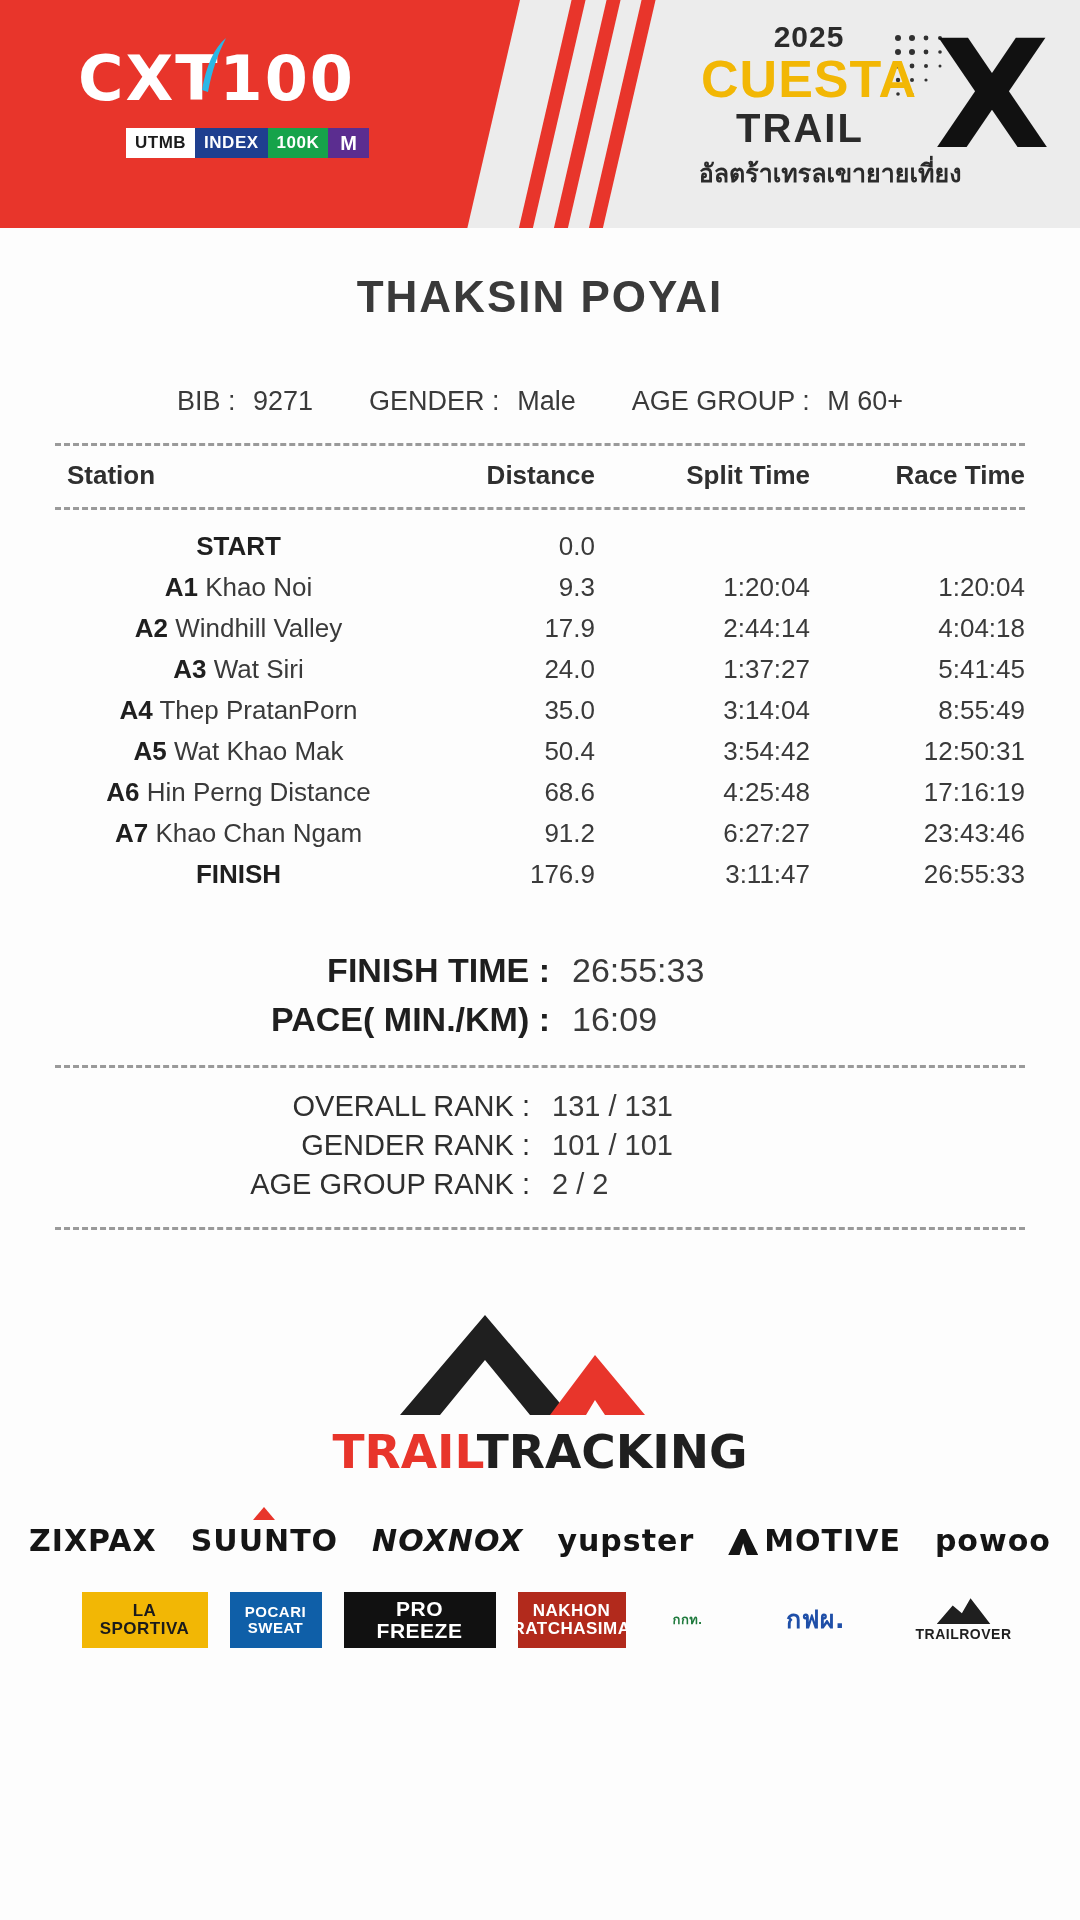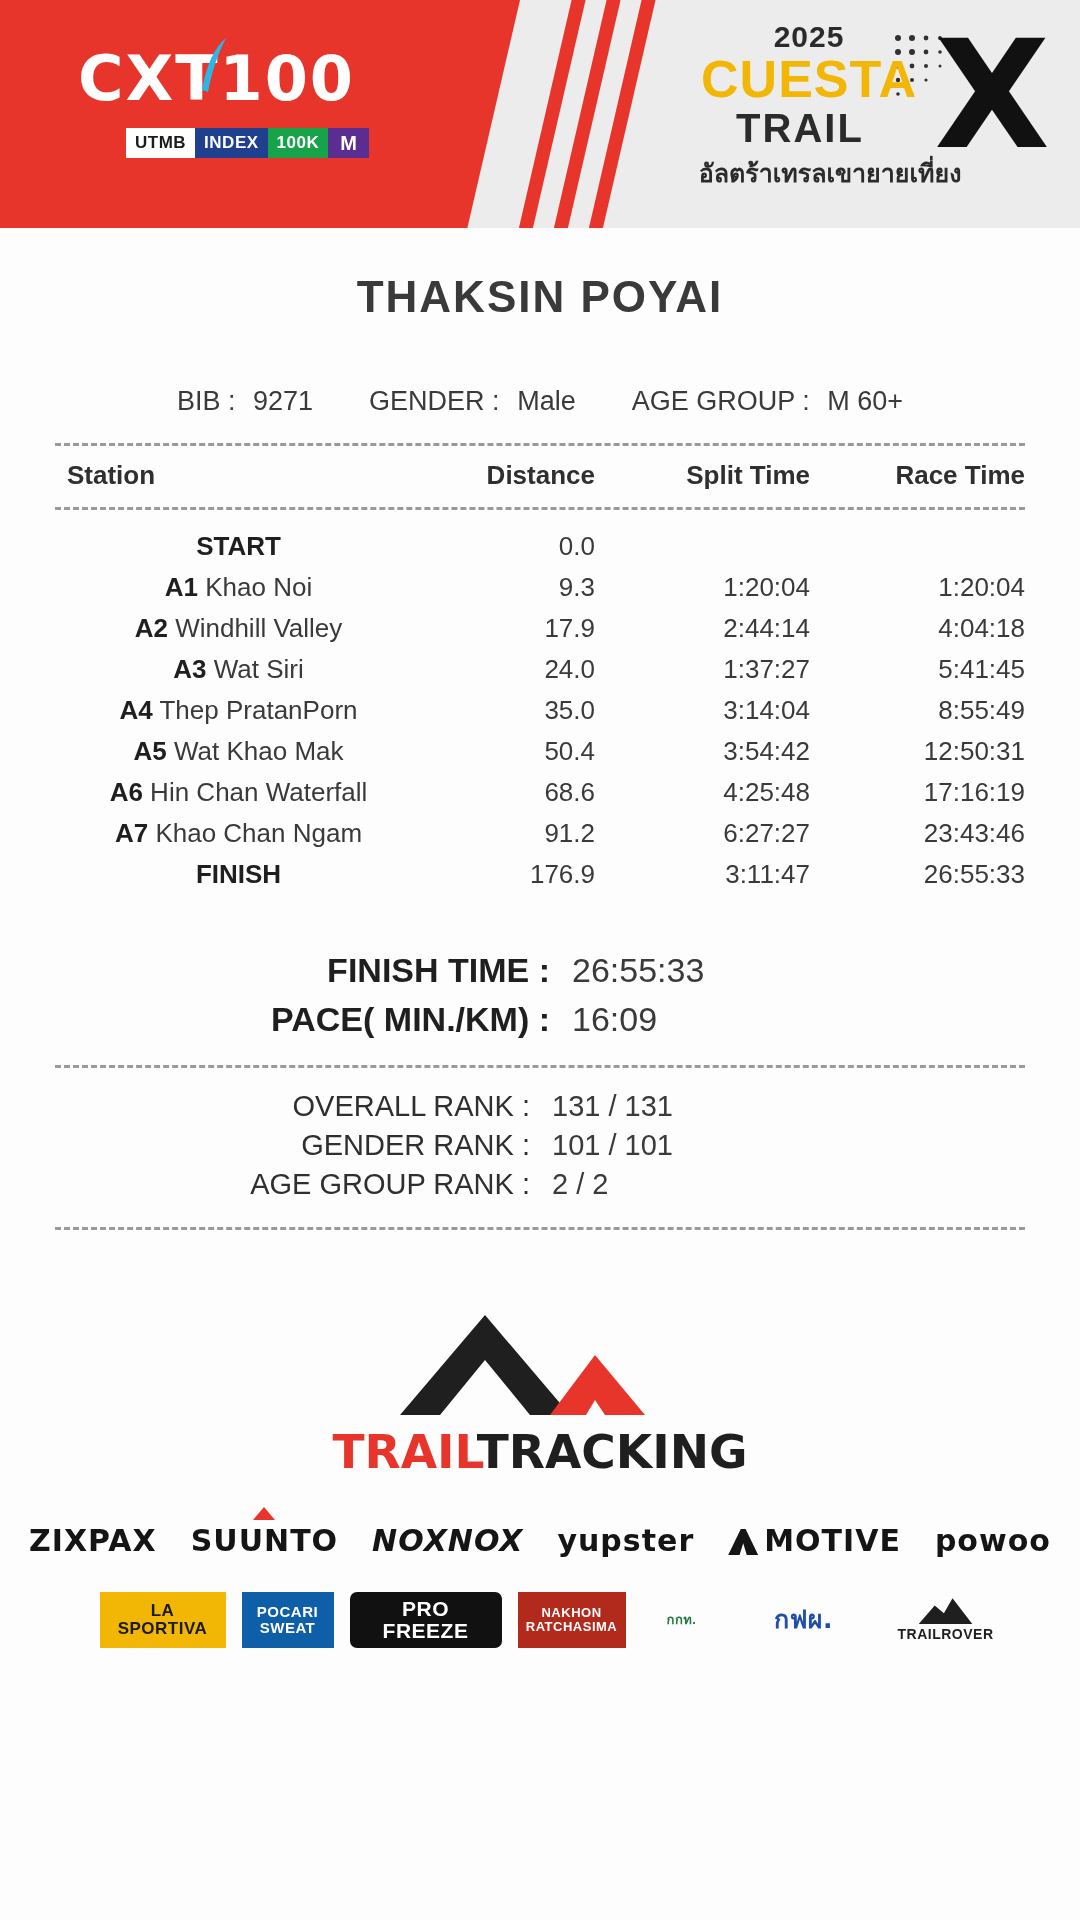--- a/index.html
+++ b/index.html
@@ -290,40 +290,40 @@
     clip-path: polygon(0 100%, 42% 0, 58% 0, 100% 100%, 62% 100%, 50% 55%, 38% 100%);
     vertical-align: -4px;
     margin-right: 6px;
   }
 
   .sponsors-2 {
     margin-top: 34px;
     display: flex;
     align-items: center;
     justify-content: center;
-    gap: 16px;
+    gap: 22px;
     padding-left: 25px;
   }
   .sp-tile {
     height: 56px;
     display: flex;
     align-items: center;
     justify-content: center;
     padding: 0 10px;
     font-size: 17px;
     font-weight: bold;
     color: #ffffff;
     letter-spacing: 0.5px;
     line-height: 1.05;
     text-align: center;
   }
   .sp-sportiva { background: #f2b705; color: #1b1b1b; width: 126px; }
   .sp-pocari { background: #0f5fa8; width: 92px; font-size: 15px; }
-  .sp-freeze { background: #111111; width: 152px; font-size: 21px; border-radius: 7px; }
-  .sp-nakhon { background: #b22a1c; width: 108px; font-size: 13px; }
+  .sp-freeze { background: #111111; width: 152px; font-size: 21px; }
+  .sp-nakhon { background: #b22a1c; width: 108px; font-size: 17px; }
   .sp-garuda { background: transparent; color: #1f7a3d; width: 80px; font-size: 13px; }
   .sp-pea { background: transparent; color: #1f4fa8; width: 132px; font-size: 25px; font-family: "DejaVu Sans", sans-serif; }
   .sp-rover { background: transparent; color: #1f1f1f; width: 120px; font-size: 14px; flex-direction: column; }
   .rover-mt {
     width: 54px; height: 26px;
     background: #1f1f1f;
     clip-path: polygon(0 100%, 30% 28%, 47% 58%, 63% 0, 100% 100%);
     margin-bottom: 3px;
   }
 </style>
@@ -447,21 +447,21 @@
             <td class="col-split">3:14:04</td>
             <td class="col-race">8:55:49</td>
           </tr>
           <tr>
             <td class="station"><b>A5</b><span> Wat Khao Mak</span></td>
             <td class="col-dist">50.4</td>
             <td class="col-split">3:54:42</td>
             <td class="col-race">12:50:31</td>
           </tr>
           <tr>
-            <td class="station"><b>A6</b><span> Hin Chan Waterfall</span></td>
+            <td class="station"><b>A6</b><span> Hin Perng Distance</span></td>
             <td class="col-dist">68.6</td>
             <td class="col-split">4:25:48</td>
             <td class="col-race">17:16:19</td>
           </tr>
           <tr>
             <td class="station"><b>A7</b><span> Khao Chan Ngam</span></td>
             <td class="col-dist">91.2</td>
             <td class="col-split">6:27:27</td>
             <td class="col-race">23:43:46</td>
           </tr>

